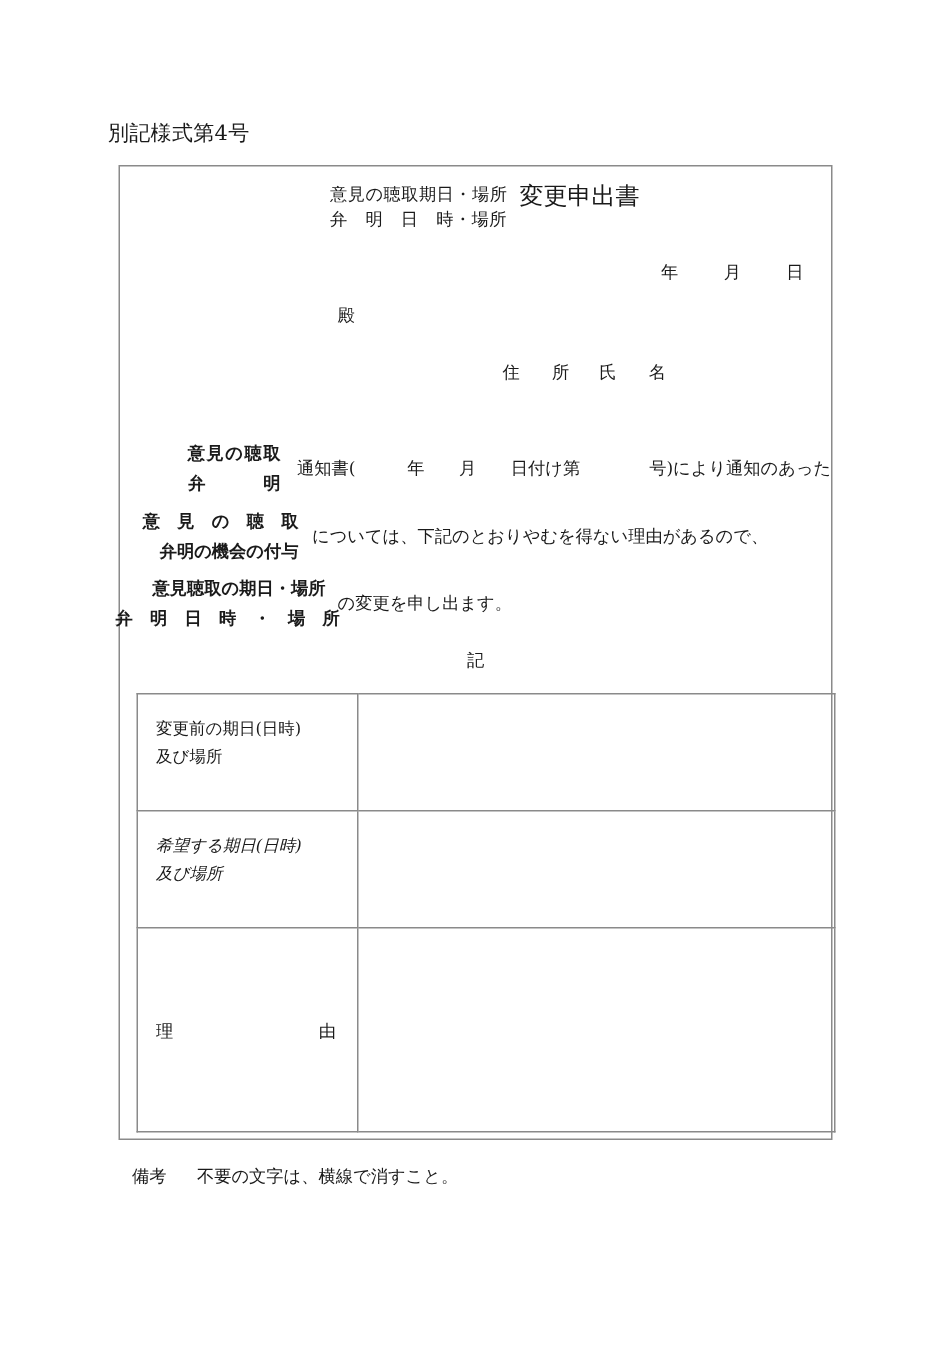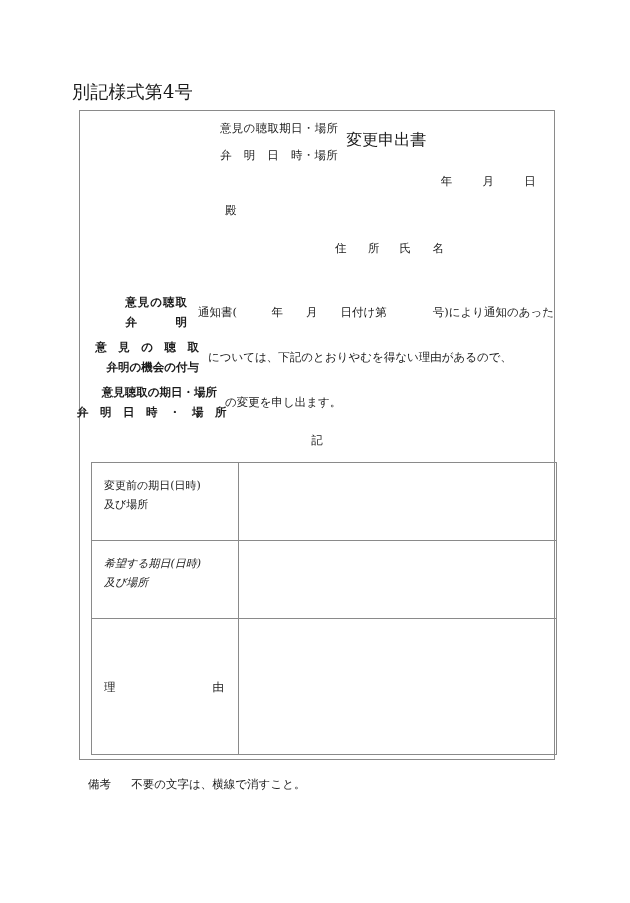--- a/index.html
+++ b/index.html
@@ -19,21 +19,21 @@
   .page {
     position: absolute;
     inset: 0;
   }
 
   
   .form-number {
     position: absolute;
     left: 72px;
     top: 80px;
-    font-size: 18px;
+    font-size: 14px;
     letter-spacing: 0.2px;
     white-space: nowrap;
   }
 
   
   .outer-box {
     position: absolute;
     left: 79px;
     top: 110px;
     width: 476px;
@@ -47,26 +47,26 @@
     position: absolute;
     left: 140px;
     top: 10px;
     width: 300px;
     display: flex;
     align-items: center;
   }
   .title-stack {
     display: flex;
     flex-direction: column;
-    gap: 12px;
+    gap: 2px;
     font-size: 11.5px;
     white-space: nowrap;
   }
   .title-stack .l1 { letter-spacing: 0.3px; }
-  .title-stack .l2 { letter-spacing: 0.3px; text-align: center; }
+  .title-stack .l2 { letter-spacing: 0.3px; }
   .title-suffix {
     font-size: 16px;
     margin-left: 8px;
     align-self: flex-end;
     margin-bottom: 12px;
     white-space: nowrap;
   }
 
   
   .date-line {

